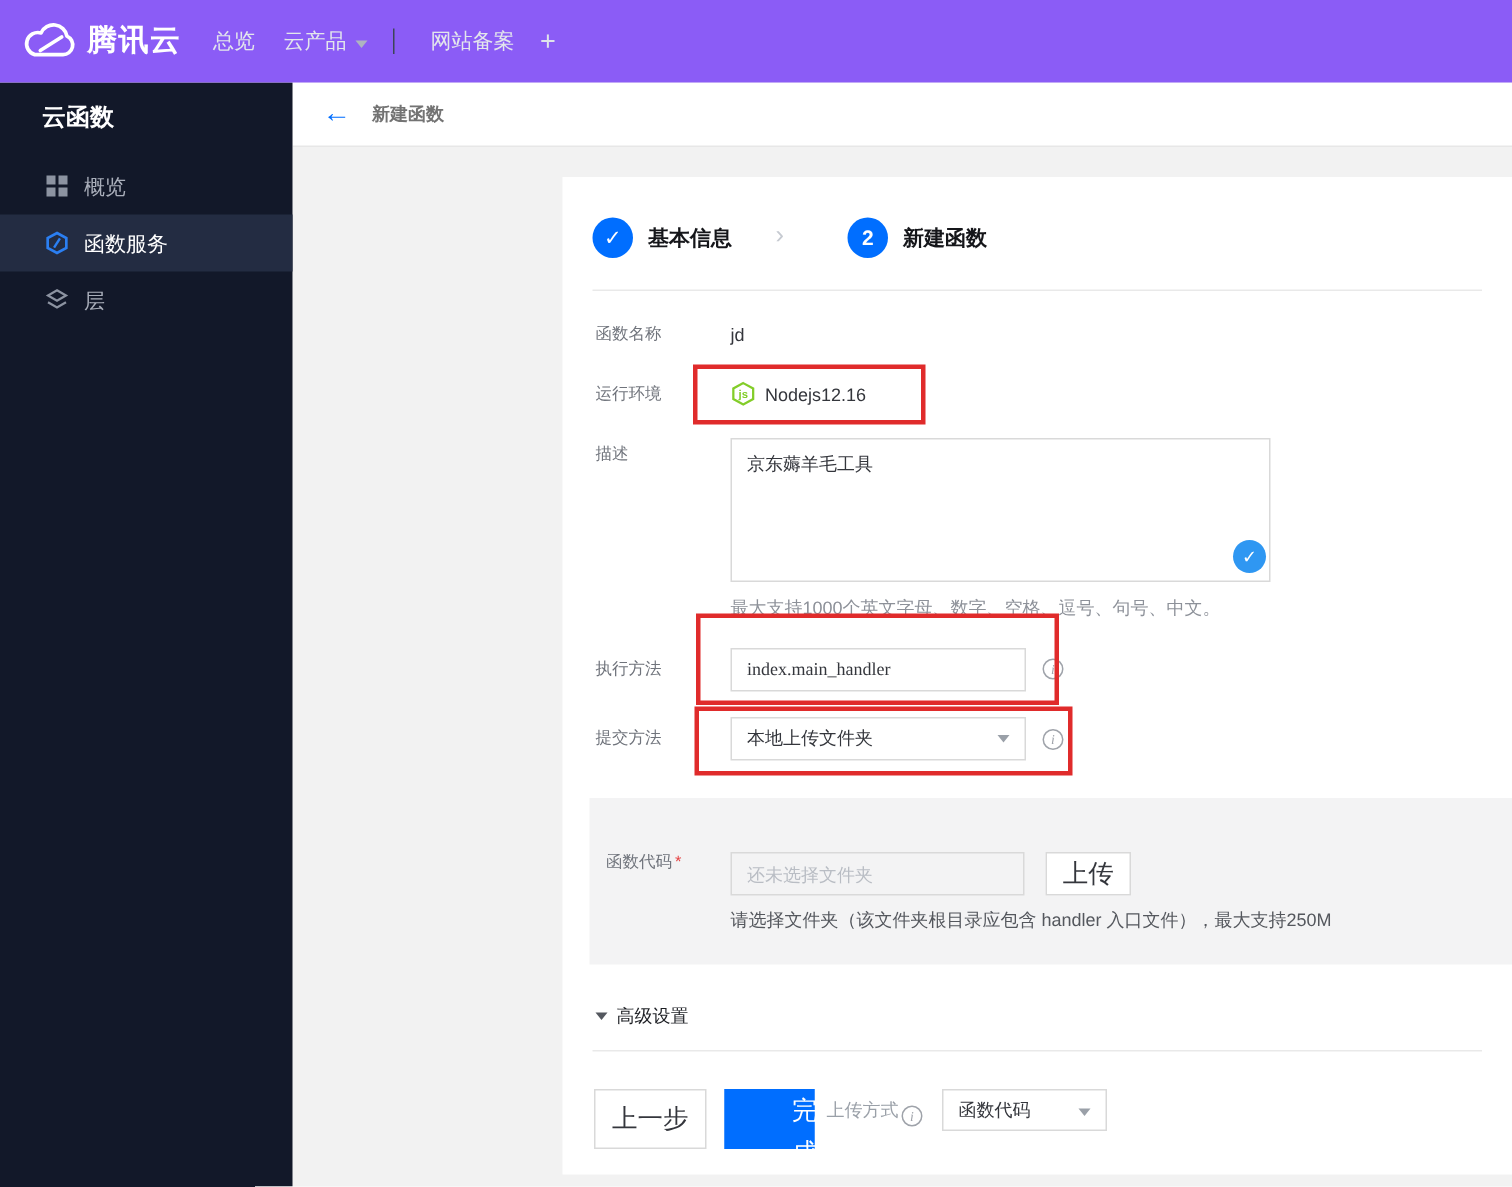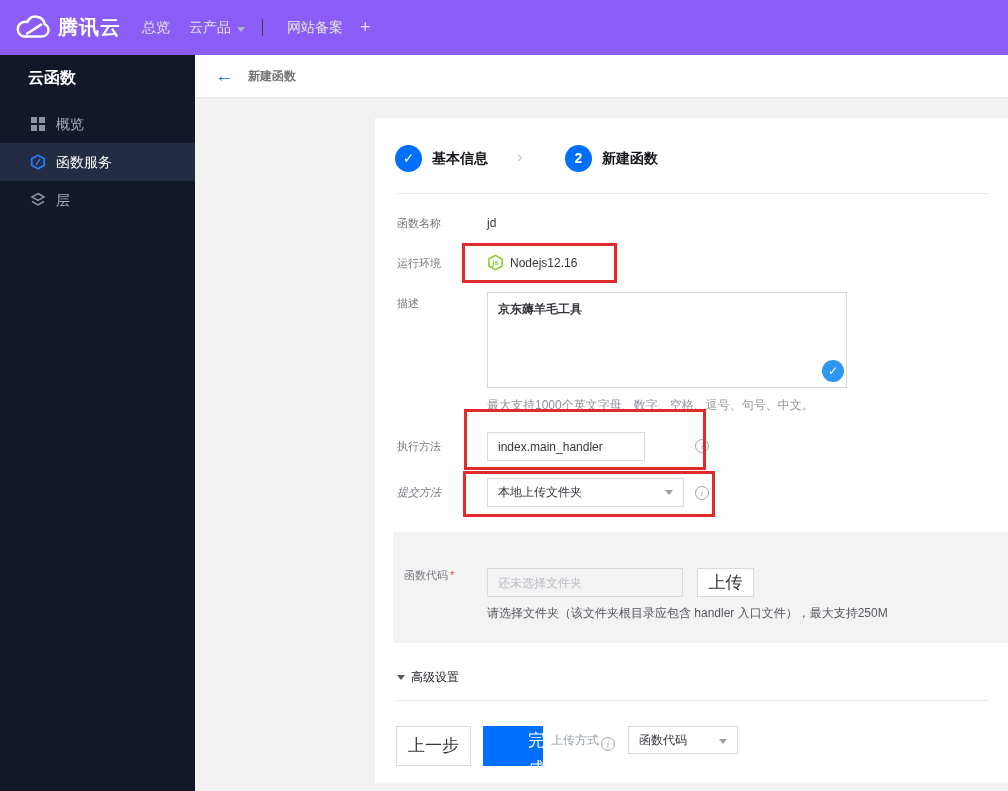--- a/index.html
+++ b/index.html
@@ -47,21 +47,21 @@
   .f-value { height:16px; line-height:16px; font-size:12px; color:#34363c; }
   .text-input { border:1px solid #d9d9d9; background:#fff; font-size:12px; color:#34363c; padding:0 10px; outline:none; font-family:inherit; }
   .sel-box { border:1px solid #d9d9d9; background:#fff; font-size:12px; color:#34363c; cursor:pointer; }
   .sel-box .sel-text { position:absolute; left:10px; top:0; height:27px; line-height:27px; }
   .tri { display:inline-block; width:0; height:0; border-left:4px solid transparent; border-right:4px solid transparent; border-top:5px solid #9aa0a8; }
   .sel-caret { position:absolute; right:10px; top:11px; }
   .hint { font-size:12px; color:#8d9199; height:16px; line-height:16px; }
   .info-icon { width:14px; height:14px; border:1px solid #9fa3aa; border-radius:50%; color:#9fa3aa; font-size:9px; line-height:12px; text-align:center; font-style:italic; font-family:"Liberation Serif",serif; cursor:pointer; }
   .required { color:#e54545; margin-left:2px; }
 
-  #desc-textarea { left:112px; top:174px; width:360px; height:96px; border:1px solid #d9d9d9; resize:none; font-size:12px; color:#34363c; padding:8px 10px; outline:none; font-family:inherit;font-weight:bold; }
+  #desc-textarea { left:112px; top:174px; width:360px; height:96px; border:1px solid #d9d9d9; resize:none; font-size:12px; color:#34363c; padding:8px 10px; outline:none; font-family:inherit; }
   .valid-check { left:447px; top:242px; width:22px; height:22px; border-radius:50%; background:#2f97f2; color:#fff; text-align:center; line-height:22px; font-size:12px; font-weight:bold; }
 
   #code-section { left:18px; top:414px; width:615px; height:111px; background:#f3f3f4; }
   #code-input { background:transparent; color:#b9bdc4; }
   #code-input::placeholder { color:#b9bdc4; }
   .btn { border:1px solid #d9d9d9; background:#ffffff; font-size:17px; color:#34363c; text-align:center; cursor:pointer; font-family:inherit; }
   .btn-primary { background:#006eff; border-color:#006eff; color:#ffffff;padding-left:44px; }
 
   .adv-caret { border-top-color:#54585f; margin-right:6px; position:relative; top:-1px; }
   #advanced { left:22px; top:551px; height:16px; line-height:16px; font-size:12px; color:#1c1e23; cursor:pointer; }
@@ -154,24 +154,24 @@
     <text x="9" y="12" text-anchor="middle" font-size="8" font-weight="bold" fill="#83cd29" font-family="Liberation Sans, sans-serif">js</text>
   </svg>
   <div class="abs f-value" style="left:135px; top:137px;">Nodejs12.16</div>
 
   <div class="abs f-label" style="top:177px;">描述</div>
   <textarea id="desc-textarea" class="abs" spellcheck="false" style="">京东薅羊毛工具</textarea>
   <div class="abs valid-check">✓</div>
   <div class="abs hint" style="left:112px; top:279px; width:440px;">最大支持1000个英文字母、数字、空格、逗号、句号、中文。</div>
 
   <div class="abs f-label" style="top:320px;">执行方法</div>
-  <input class="abs text-input" style="left: 112px; top: 314px; width: 158px; height: 29px;" value="index.main_handler">
+  <input class="abs text-input" style="left: 112px; top: 314px; width: 197px; height: 29px; font-family: Liberation Serif, serif;" value="index.main_handler">
   <div class="abs info-icon" style="left:320px; top:321px;">i</div>
 
-  <div class="abs f-label" style="top:366px;font-style:italic;">提交方法</div>
+  <div class="abs f-label" style="top:366px;">提交方法</div>
   <div class="abs sel-box" style="left:112px; top:360px; width:197px; height:29px;">
     <span class="sel-text">本地上传文件夹</span>
     <span class="tri sel-caret"></span>
   </div>
   <div class="abs info-icon" style="left:320px; top:368px;">i</div>
 
   <div id="code-section" class="abs"></div>
   <div class="abs f-label" style="left:29px; top:449px;">
     <span>函数代码</span><span class="required">*</span>
   </div>

